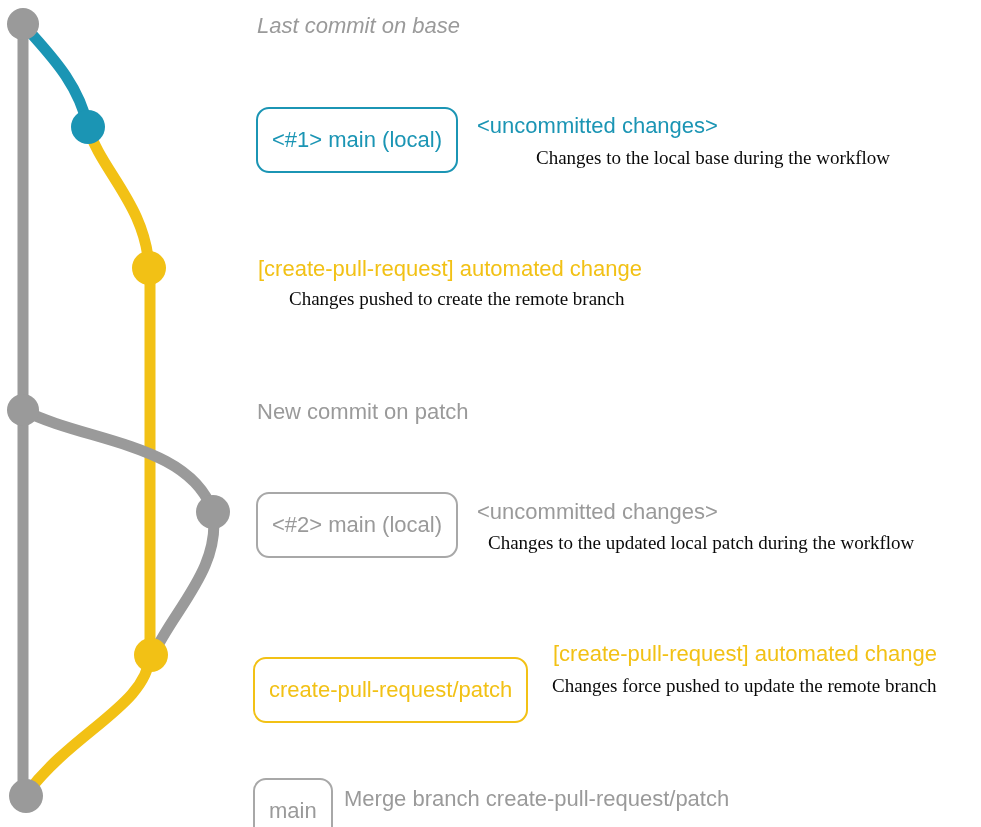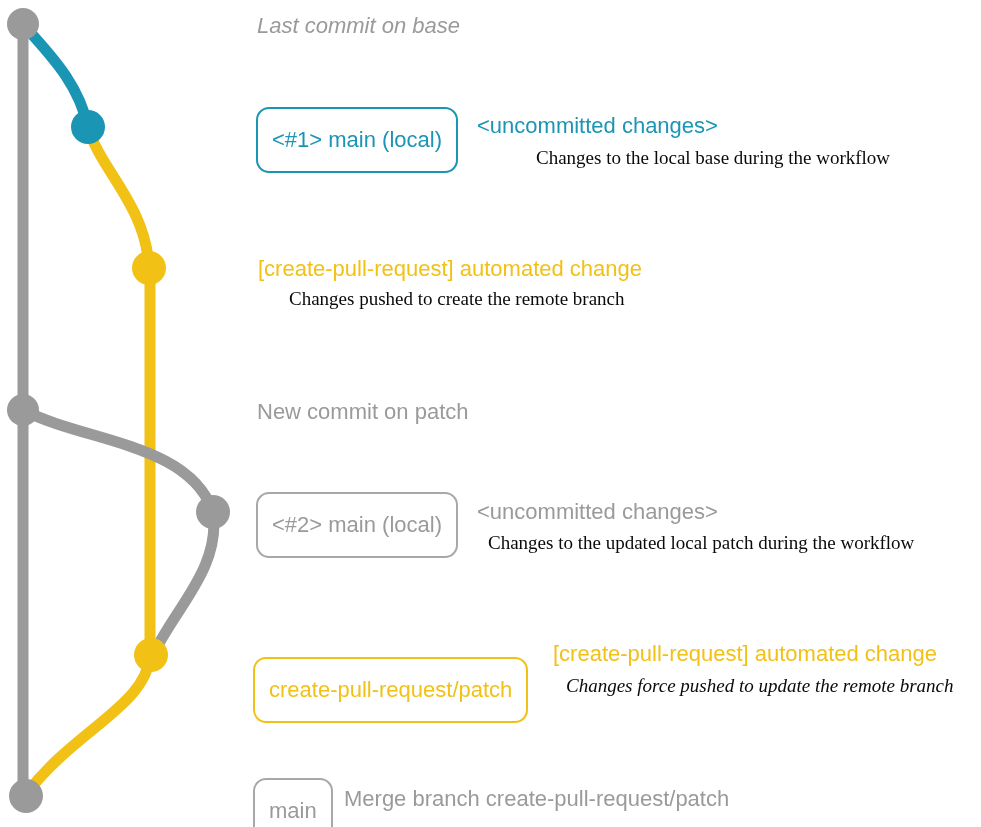--- a/index.html
+++ b/index.html
@@ -83,18 +83,18 @@
 <div class="abs" style="left:256px;top:492px;">
   <span class="badge gray">&lt;#2&gt; main (local)</span>
 </div>
 <div class="abs note gray" style="left:477px;top:499px;">&lt;uncommitted changes&gt;</div>
 <div class="abs desc" style="left:488px;top:532px;">Changes to the updated local patch during the workflow</div>
 
 <div class="abs" style="left:253px;top:657px;">
   <span class="badge yellow">create-pull-request/patch</span>
 </div>
 <div class="abs note yellow" style="left:553px;top:641px;">[create-pull-request] automated change</div>
-<div class="abs desc" style="left:566px;top:675px;font-style:italic;">Changes force pushed to update the remote branch</div>
+<div class="abs desc" style="left:552px;top:675px;">Changes force pushed to update the remote branch</div>
 
 <div class="abs" style="left:253px;top:778px;">
   <span class="badge gray">main</span>
 </div>
 <div class="abs note gray" style="left:344px;top:786px;">Merge branch create-pull-request/patch</div>
 
 </body></html>

